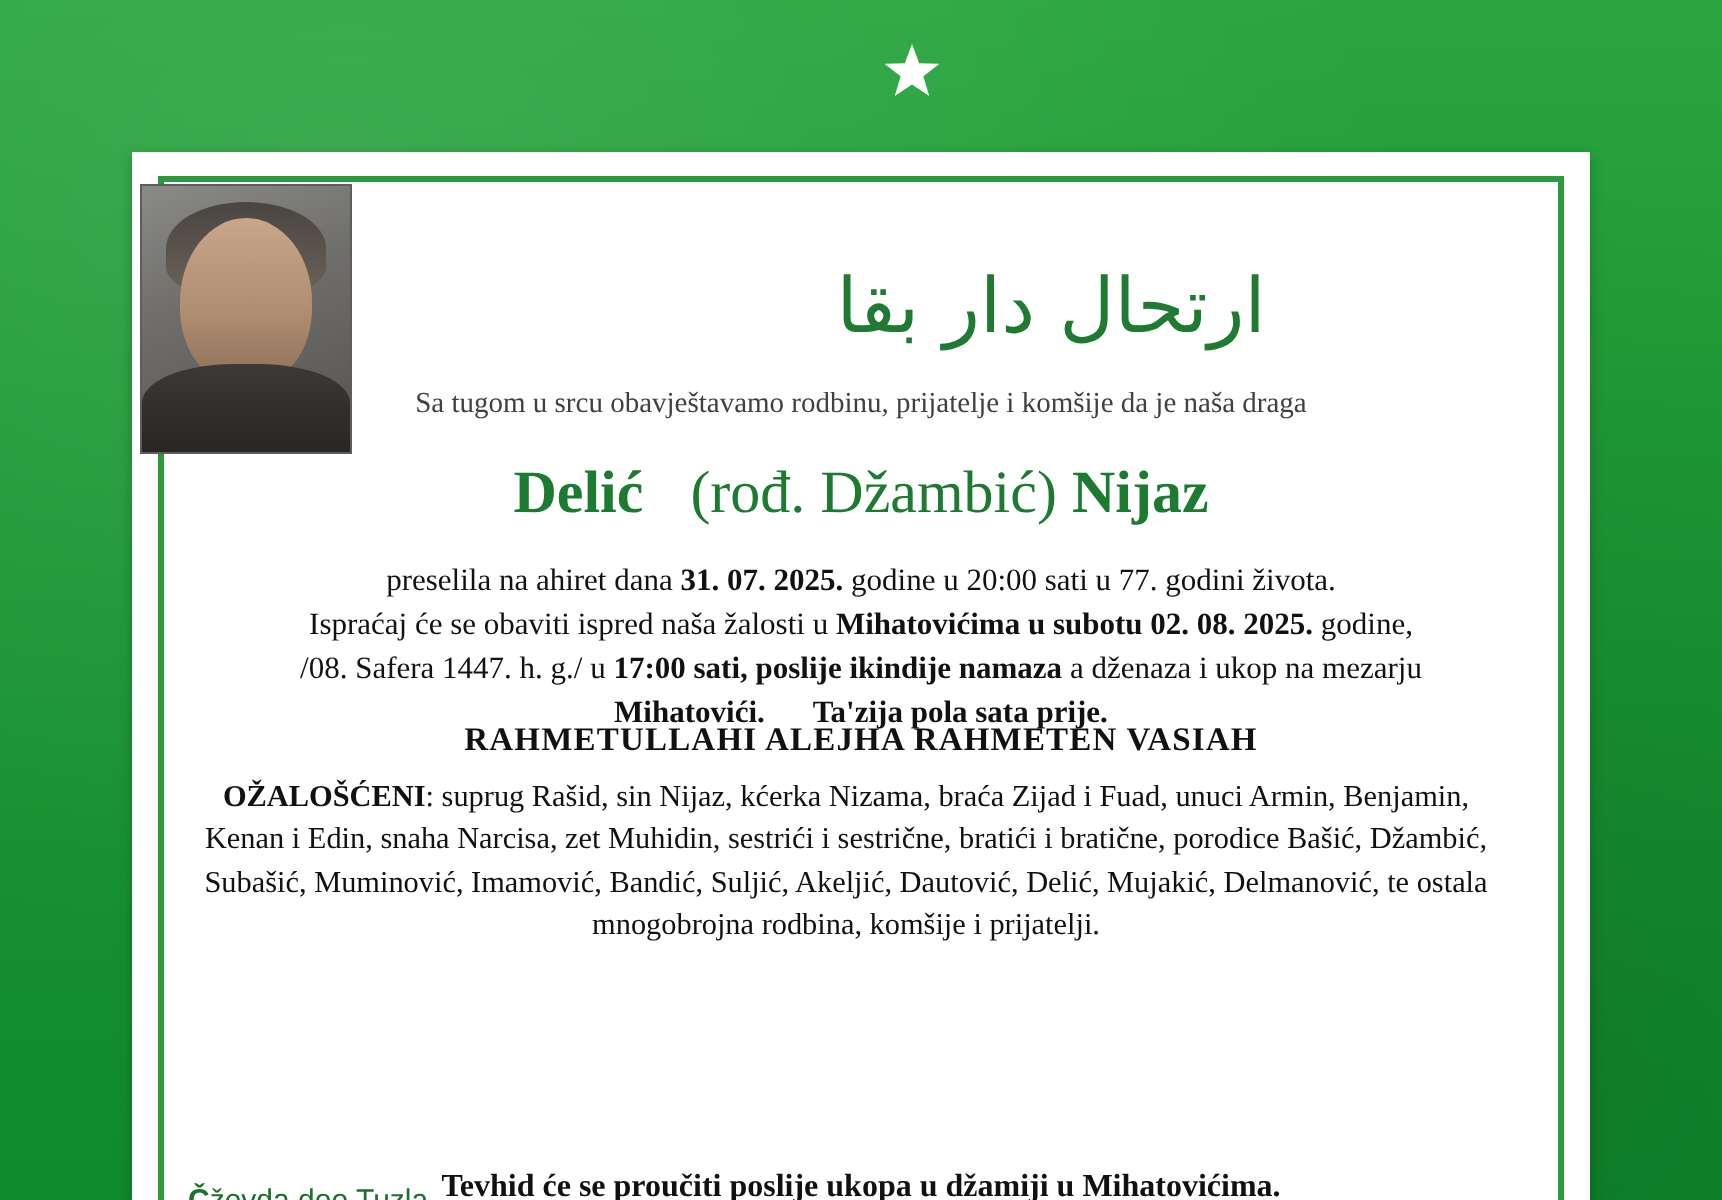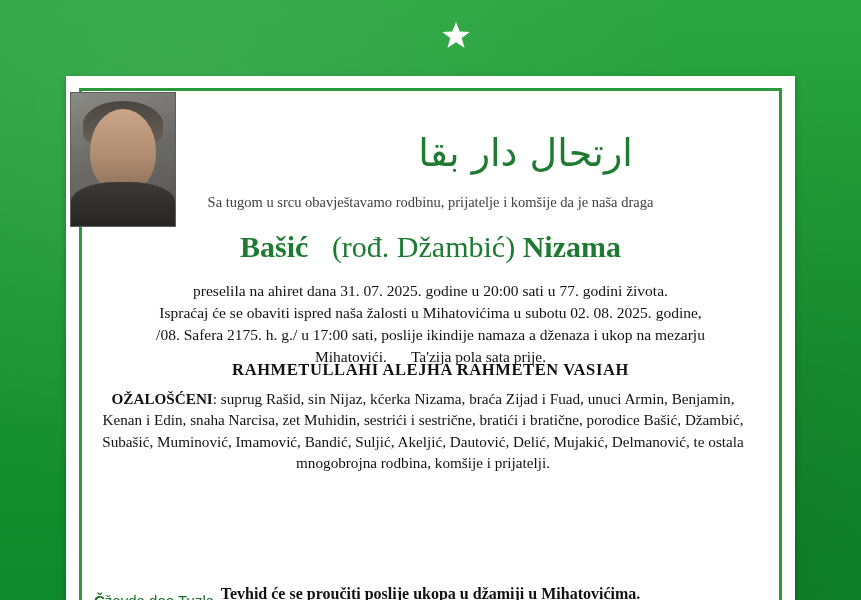--- a/index.html
+++ b/index.html
@@ -156,21 +156,21 @@
   .body-lines {
     position: absolute;
     left: 0;
     right: 0;
     top: 182px;
     text-align: center;
     font-size: 15.5px;
     color: #111;
     line-height: 1.42;
   }
-  .body-lines .b { font-weight: normal; }
+  .body-lines .b { font-weight: bold; }
   .body-lines .line { white-space: nowrap; }
 
   .tahzija-row {
     display: flex;
     justify-content: center;
     gap: 24px;
     white-space: nowrap;
   }
 
   .rahmetullahi {
@@ -233,29 +233,29 @@
 <div class="notice">
   <div class="notice-inner-border"></div>
 
   <div class="notice-content">
 
     <div class="calligraphy">ارتحال دار بقا</div>
 
     <div class="lead">Sa tugom u srcu obavještavamo rodbinu, prijatelje i komšije da je naša draga</div>
 
     <div class="deceased-name">
-      <span>Bašić</span>
+      <span>Delić</span>
       <span class="maiden">(rođ. Džambić)</span>
-      <span>Nizama</span>
+      <span>Nijaz</span>
     </div>
 
     <div class="body-lines">
       <div class="line" id="line0"><span>preselila na ahiret dana </span><span class="b">31. 07. 2025.</span><span> godine u 20:00 sati u 77. godini života.</span></div>
       <div class="line" id="line1"><span>Ispraćaj će se obaviti ispred naša žalosti u </span><span class="b">Mihatovićima u subotu 02. 08. 2025.</span><span> godine,</span></div>
-      <div class="line" id="line2"><span>/08. Safera 2175. h. g./ u </span><span class="b">17:00 sati, poslije ikindije namaza</span><span> a dženaza i ukop na mezarju</span></div>
+      <div class="line" id="line2"><span>/08. Safera 1447. h. g./ u </span><span class="b">17:00 sati, poslije ikindije namaza</span><span> a dženaza i ukop na mezarju</span></div>
       <div class="tahzija-row">
         <span class="b">Mihatovići.</span>
         <span class="b">Ta'zija pola sata prije.</span>
       </div>
     </div>
 
     <div class="rahmetullahi">RAHMETULLAHI ALEJHA RAHMETEN VASIAH</div>
 
     <div class="mourners">
       <span class="label">OŽALOŠĆENI</span><span>: suprug Rašid, sin Nijaz, kćerka Nizama, braća Zijad i Fuad, unuci Armin, Benjamin, Kenan i Edin, snaha Narcisa, zet Muhidin, sestrići i sestrične, bratići i bratične, porodice Bašić, Džambić, Subašić, Muminović, Imamović, Bandić, Suljić, Akeljić, Dautović, Delić, Mujakić, Delmanović, te ostala mnogobrojna rodbina, komšije i prijatelji.</span>

